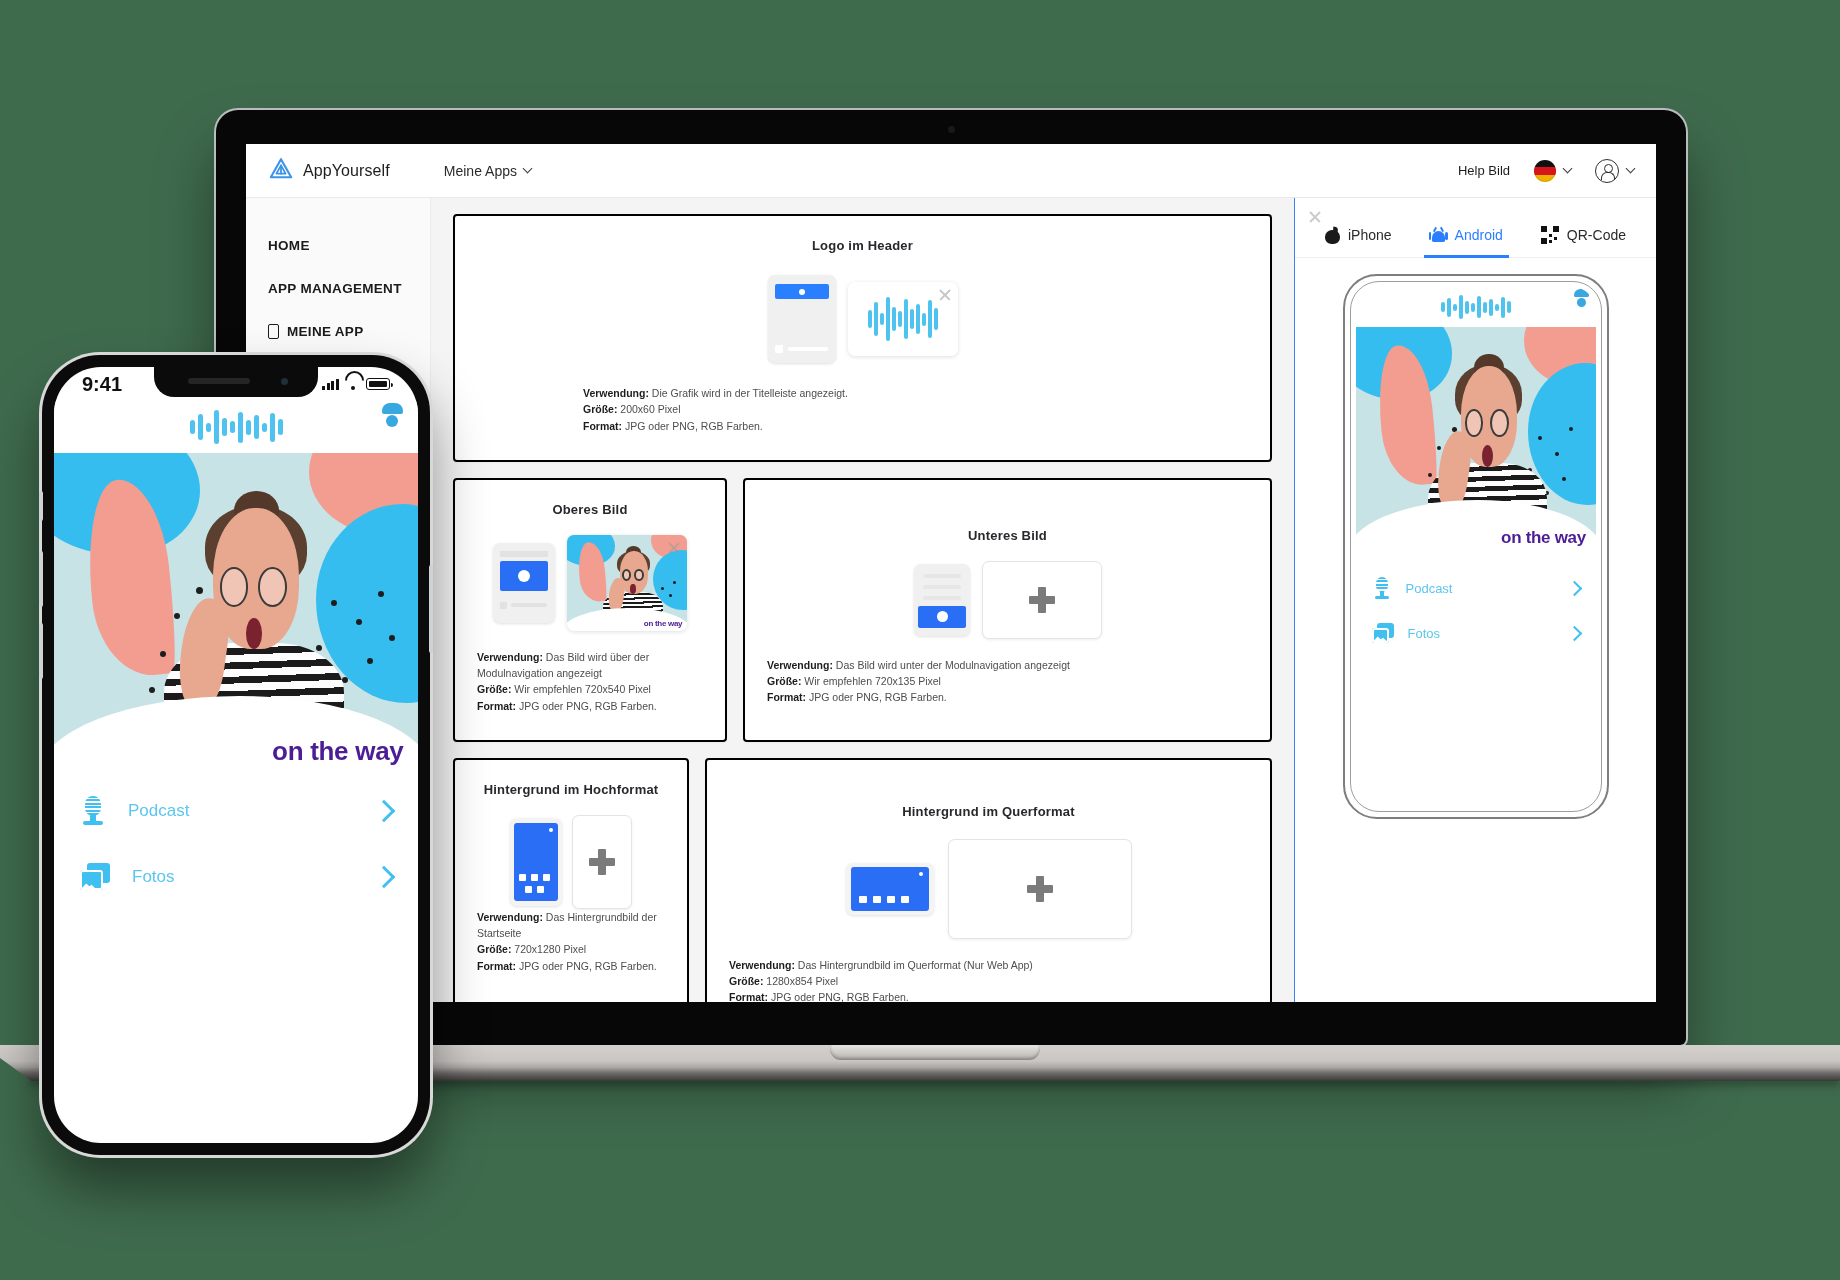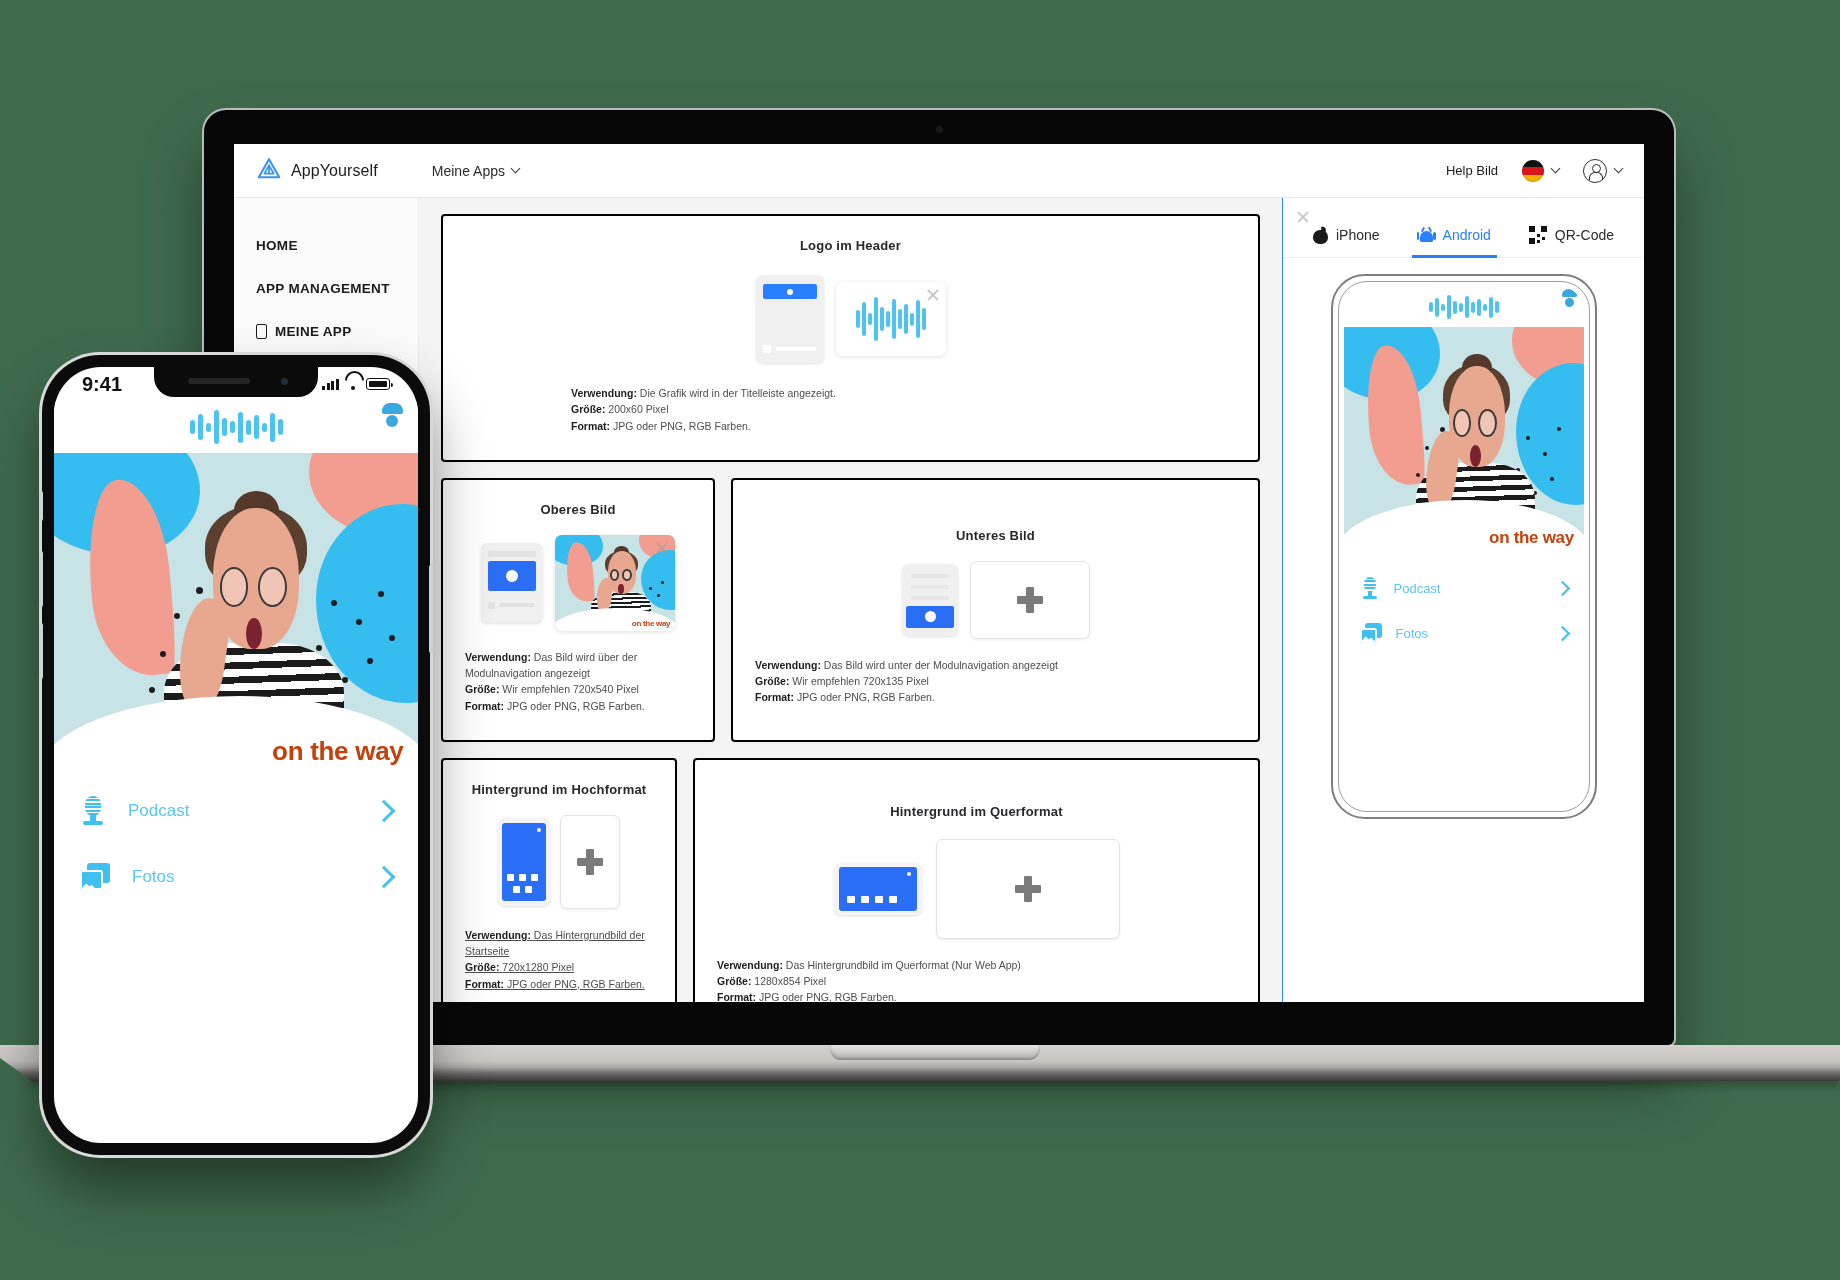--- a/index.html
+++ b/index.html
@@ -8,21 +8,21 @@
     width: 1840px; height: 1280px;
     font-family: "Liberation Sans", sans-serif;
     background: #3f6b4d;
     overflow: hidden;
   }
   #stage { position: relative; width: 1840px; height: 1280px; background:#3f6b4d; }
 
   
   #laptop { position:absolute; left:200px; top:110px; width:1470px; height:935px; }
   .lap-lid {
-    position:absolute; left:4px; top:0; width:1470px; height:935px;
+    position:absolute; left:16px; top:0; width:1470px; height:935px;
     background:#070707; border-radius:22px 22px 6px 6px;
     box-shadow: 0 0 0 2px #b9bcbd, 0 38px 60px rgba(0,0,0,.42);
   }
   .lap-cam { position:absolute; left:50%; top:16px; width:7px; height:7px; margin-left:-3.5px;
              border-radius:50%; background:#191919; }
   .lap-screen {
     position:absolute; left:30px; top:34px; width:1410px; height:858px;
     background:#fff; overflow:hidden;
   }
   .lap-base {
@@ -133,21 +133,21 @@
   .hero .hair { position:absolute; left:26%; top:5%; width:50%; height:30%; background:#5c402f; border-radius:50% 50% 42% 42%; }
   .hero .glassL, .hero .glassR { position:absolute; top:27%; width:14%; height:14%; border:2px solid #3b3b3b; border-radius:50%; background:rgba(255,255,255,.35);}
   .hero .glassL { left:33%; } .hero .glassR { left:52%; }
   .hero .mouth { position:absolute; left:46%; top:45%; width:8%; height:11%; background:#7b2230; border-radius:50%; }
   .hero .hand  { position:absolute; left:14%; top:38%; width:22%; height:40%; background:#e8a78f; border-radius:46% 40% 38% 50%; transform:rotate(8deg);}
   .hero .wave-white {
     position:absolute; left:-4%; bottom:-2%; width:108%; height:26%;
     background:#fff; border-radius:54% 52% 0 0 / 100% 100% 0 0;
   }
   .hero .slogan {
-    position:absolute; right:4%; bottom:3%; color:#c2410c; font-weight:bold; letter-spacing:-.3px;
+    position:absolute; right:4%; bottom:3%; color:#4c1d95; font-weight:bold; letter-spacing:-.3px;
   }
 
   
   .preview-panel {
     width:362px; background:#fff; border-left:1px solid #3b82f6; flex:none;
     position:relative; padding-top:14px;
   }
   .panel-close { position:absolute; left:12px; top:10px; width:16px; height:16px; opacity:.45; cursor:pointer; }
   .panel-close::before, .panel-close::after {
     content:""; position:absolute; left:50%; top:50%; width:14px; height:1.8px; background:#8e8e8e; margin-left:-7px;
@@ -426,21 +426,21 @@
                     <div style="position:absolute;left:9px;bottom:25px;width:7px;height:7px;background:#fff;border-radius:1px;"></div>
                     <div style="position:absolute;left:21px;bottom:25px;width:7px;height:7px;background:#fff;border-radius:1px;"></div>
                     <div style="position:absolute;left:33px;bottom:25px;width:7px;height:7px;background:#fff;border-radius:1px;"></div>
                     <div style="position:absolute;left:15px;bottom:13px;width:7px;height:7px;background:#fff;border-radius:1px;"></div>
                     <div style="position:absolute;left:27px;bottom:13px;width:7px;height:7px;background:#fff;border-radius:1px;"></div>
                   </div>
                   <div class="upload-box" style="width:60px;height:94px;">
                     <span class="plus"></span>
                   </div>
                 </div>
-                <div class="meta" style="margin-top:18px;text-decoration:underline;">
+                <div class="meta" style="">
                   <div><b>Verwendung:</b>
                        <span>Das Hintergrundbild der Startseite</span></div>
                   <div><b>Größe:</b>
                        <span>720x1280 Pixel</span></div>
                   <div><b>Format:</b>
                        <span>JPG oder PNG, RGB Farben.</span></div>
                 </div>
               </div>
 
               <div class="card" style="flex:1;padding:44px 22px 26px 22px;">

